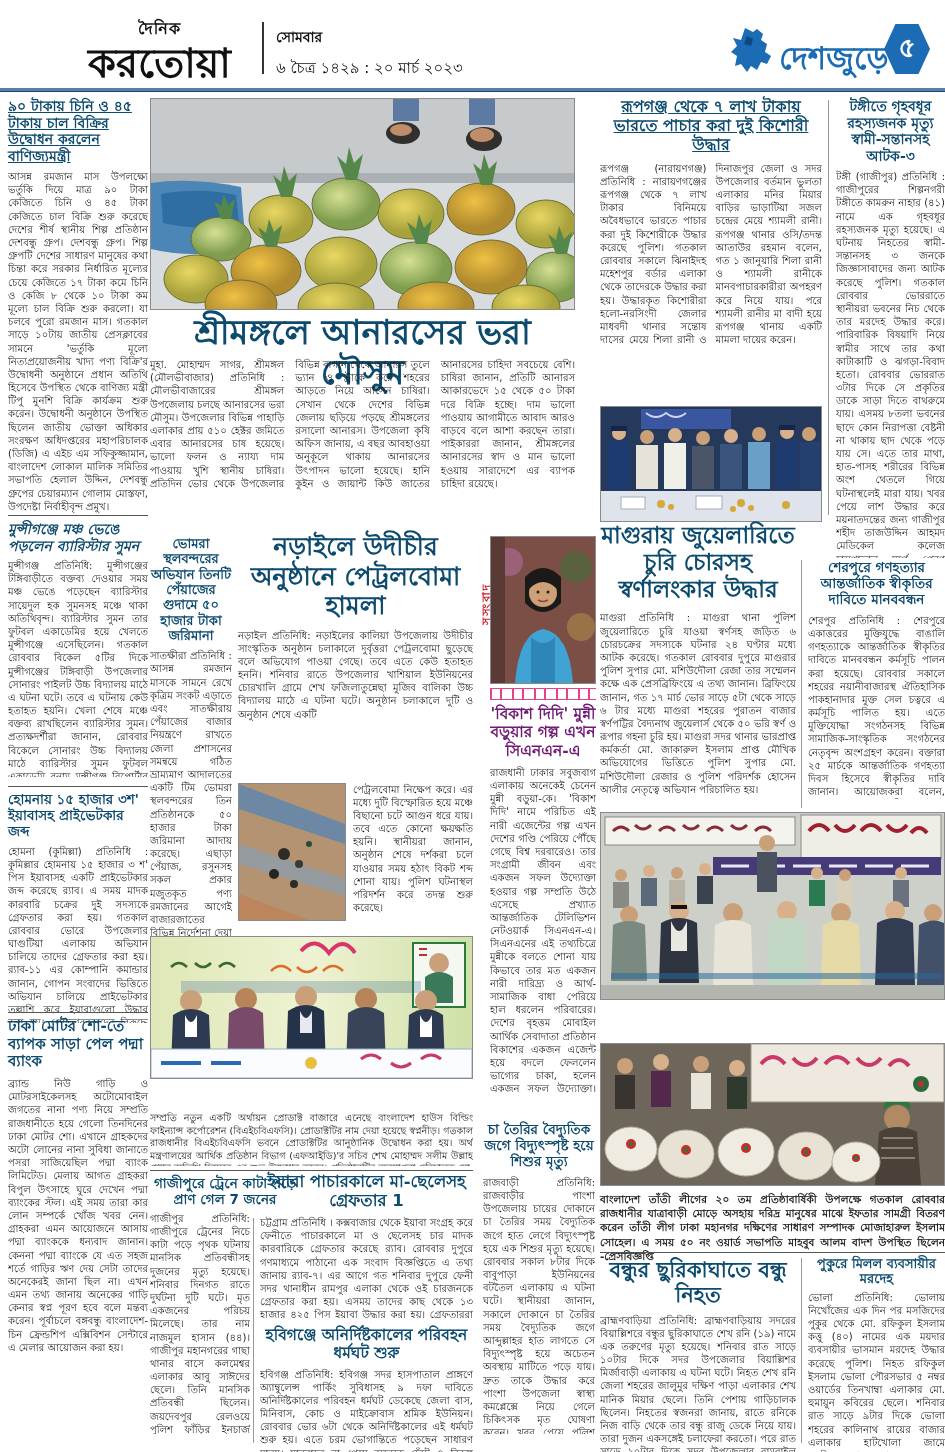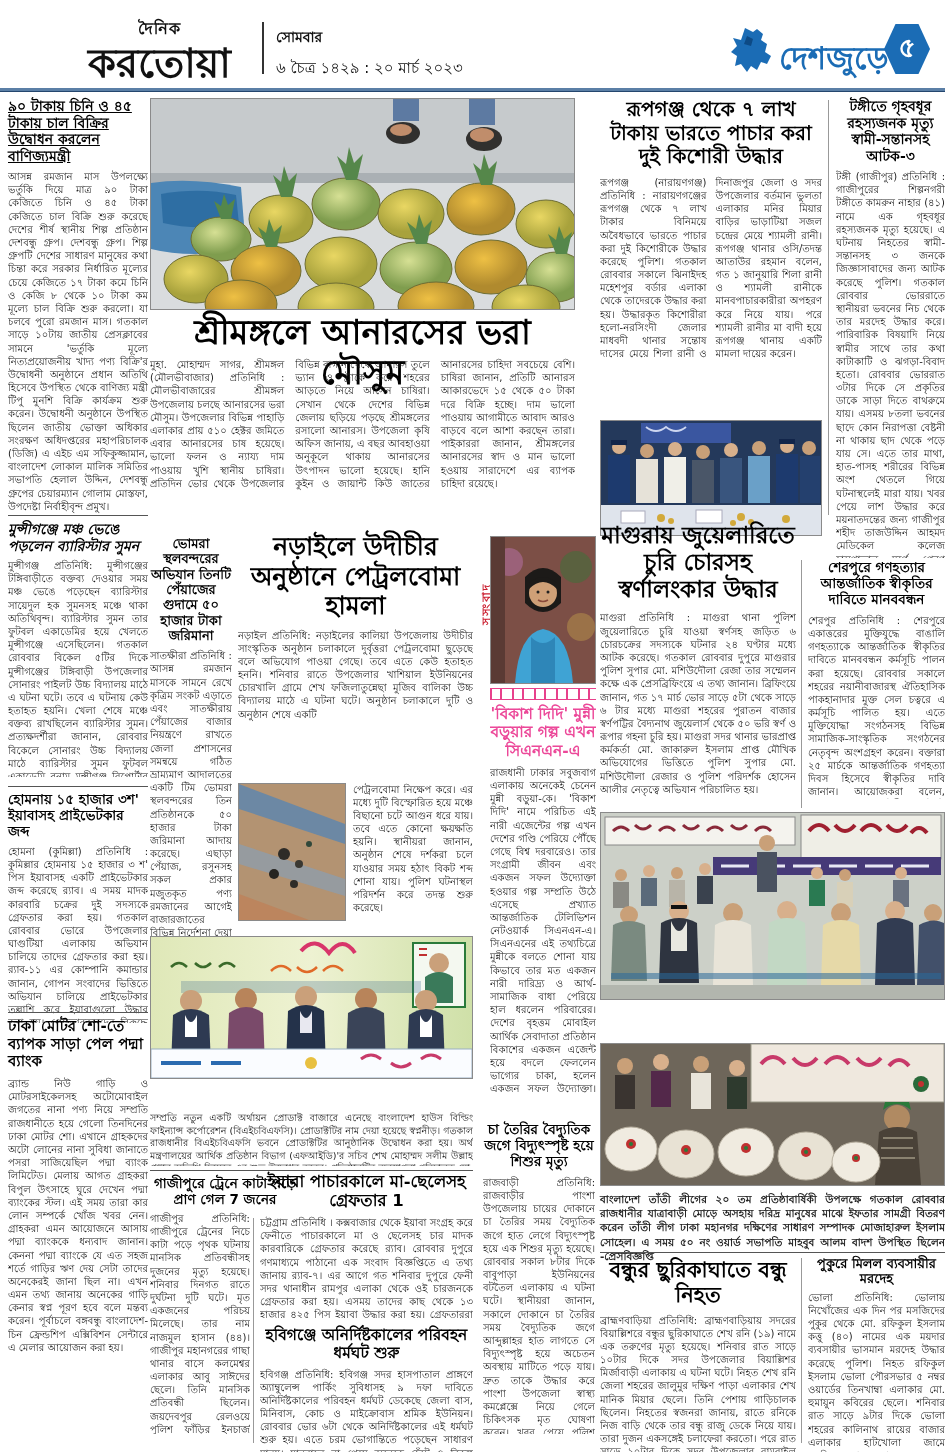--- a/index.html
+++ b/index.html
@@ -1,20 +1,20 @@
 <!DOCTYPE html>
 <html><head>
 <meta charset="utf-8">
 <style>
   html,body{margin:0;padding:0;background:#fff;}
   .page{width:945px;height:1452px;position:relative;background:#fff;
         font-family:"DejaVu Sans","Liberation Sans",sans-serif;color:#111;overflow:hidden;}
   .abs{position:absolute;}
   .body{font-size:10px;line-height:1.32;text-align:justify;color:#1c1c1c;overflow:hidden;}
-  .hl{font-weight:bold;color:#000000;line-height:1.18;}
+  .hl{font-weight:bold;color:#0c4a6e;line-height:1.18;}
   .center{text-align:center;}
   .cols2{column-count:2;column-gap:9px;}
   .cols3{column-count:3;column-gap:11px;}
   .photo{border:1px solid #8a8a8a;box-sizing:border-box;overflow:hidden;background:#ccc;}
   .caption{font-size:10.5px;line-height:1.35;font-weight:bold;color:#222;text-align:justify;}
   .credit{float:right;font-weight:bold;}
   .sep{border-top:1px solid #555;}
   .vsep{border-left:1px solid #999;}
   .masthead-daily{font-size:16px;font-weight:bold;letter-spacing:1px;}
   .masthead-name{font-size:40px;font-weight:bold;letter-spacing:0px;line-height:1;}
@@ -175,26 +175,26 @@
         <circle cx="52" cy="56" r="14" fill="#cfa077"></circle>
         <path d="M38,52 Q52,38 66,52 L66,46 Q52,34 38,46 Z" fill="#1c1a18"></path>
         <path d="M24,146 Q28,96 52,92 Q78,96 82,146 Z" fill="#3fa3d4"></path>
         <path d="M40,100 Q52,112 64,100 L64,146 L40,146 Z" fill="#2e86b8"></path>
         <circle cx="47" cy="55" r="1.5" fill="#222"></circle>
           <circle cx="57" cy="55" r="1.5" fill="#222"></circle>
         <path d="M47,63 Q52,66 57,63" stroke="#8a4a3a" stroke-width="1.5" fill="none"></path>
       </svg>
     </div>
     <div class="pinkdiv" style="margin-top:4px;"></div>
-    <div class="hl center" style="font-size:15.5px;color:#ec4899;margin-top:5px;">'বিকাশ দিদি' মুন্নী বড়ুয়ার গল্প এখন সিএনএন-এ</div>
+    <div class="hl center" style="font-size:15.5px;color:#701a75;margin-top:5px;">'বিকাশ দিদি' মুন্নী বড়ুয়ার গল্প এখন সিএনএন-এ</div>
     <div class="body" style="height:328px;margin-top:6px;">রাজধানী ঢাকার সবুজবাগ এলাকায় অনেকেই চেনেন মুন্নী বড়ুয়া-কে। 'বিকাশ দিদি' নামে পরিচিত এই নারী এজেন্টের গল্প এখন দেশের গণ্ডি পেরিয়ে পৌঁছে গেছে বিশ্ব দরবারেও। তার সংগ্রামী জীবন এবং একজন সফল উদ্যোক্তা হওয়ার গল্প সম্প্রতি উঠে এসেছে প্রখ্যাত আন্তর্জাতিক টেলিভিশন নেটওয়ার্ক সিএনএন-এ। সিএনএনের এই তথ্যচিত্রে মুন্নীকে বলতে শোনা যায় কিভাবে তার মত একজন নারী দারিদ্র্য ও আর্থ-সামাজিক বাধা পেরিয়ে হাল ধরলেন পরিবারের। দেশের বৃহত্তম মোবাইল আর্থিক সেবাদাতা প্রতিষ্ঠান বিকাশের একজন এজেন্ট হয়ে বদলে ফেললেন ভাগ্যের চাকা, হলেন একজন সফল উদ্যোক্তা। তিনি বলেন, 'এলাকায় আমাকে মোটামুটি সবাই চেনে। কিন্তু আমি চাই দেশের সবাই আমার গল্প জানুক।'</div>
   </div>
 
   <div class="abs" style="left:600px;top:98px;width:222px;">
-    <div class="hl center" style="font-size:20px;">রূপগঞ্জ থেকে ৭ লাখ টাকায় ভারতে পাচার করা দুই কিশোরী উদ্ধার</div>
+    <div class="hl center" style="font-size:16px;text-decoration:underline;">রূপগঞ্জ থেকে ৭ লাখ টাকায় ভারতে পাচার করা দুই কিশোরী উদ্ধার</div>
     <div class="body cols2" style="height:240px;margin-top:7px;">রূপগঞ্জ (নারায়ণগঞ্জ) প্রতিনিধি : নারায়ণগঞ্জের রূপগঞ্জ থেকে ৭ লাখ টাকার বিনিময়ে অবৈধভাবে ভারতে পাচার করা দুই কিশোরীকে উদ্ধার করেছে পুলিশ। গতকাল রোববার সকালে ঝিনাইদহ মহেশপুর বর্ডার এলাকা থেকে তাদেরকে উদ্ধার করা হয়। উদ্ধারকৃত কিশোরীরা হলো-নরসিংদী জেলার মাধবদী থানার সন্তোষ দাসের মেয়ে শিলা রানী ও দিনাজপুর জেলা ও সদর উপজেলার বর্তমান ভুলতা এলাকার মনির মিয়ার বাড়ির ভাড়াটিয়া সজল চন্দ্রের মেয়ে শ্যামলী রানী। রূপগঞ্জ থানার ওসি/তদন্ত আতাউর রহমান বলেন, গত ১ জানুয়ারি শিলা রানী ও শ্যামলী রানীকে মানবপাচারকারীরা অপহরণ করে নিয়ে যায়। পরে শ্যামলী রানীর মা বাদী হয়ে রূপগঞ্জ থানায় একটি মামলা দায়ের করেন।</div>
     <div class="photo" style="width:222px;height:116px;margin-top:4px;">
       <svg width="220" height="114" viewBox="0 0 220 114">
         <rect width="220" height="114" fill="#24395b"></rect>
         <rect x="40" y="2" width="90" height="20" fill="#3a56a0"></rect>
         <path d="M45,6 q10,8 20,0 q10,8 20,0" stroke="#cdd6f0" stroke-width="2" fill="none"></path>
         <g>
           <circle cx="18" cy="26" r="7" fill="#d8b08c"></circle>
             <rect x="7" y="34" width="22" height="48" fill="#1d3a6e"></rect>
             <rect x="10" y="19" width="16" height="5" fill="#12254a"></rect>

